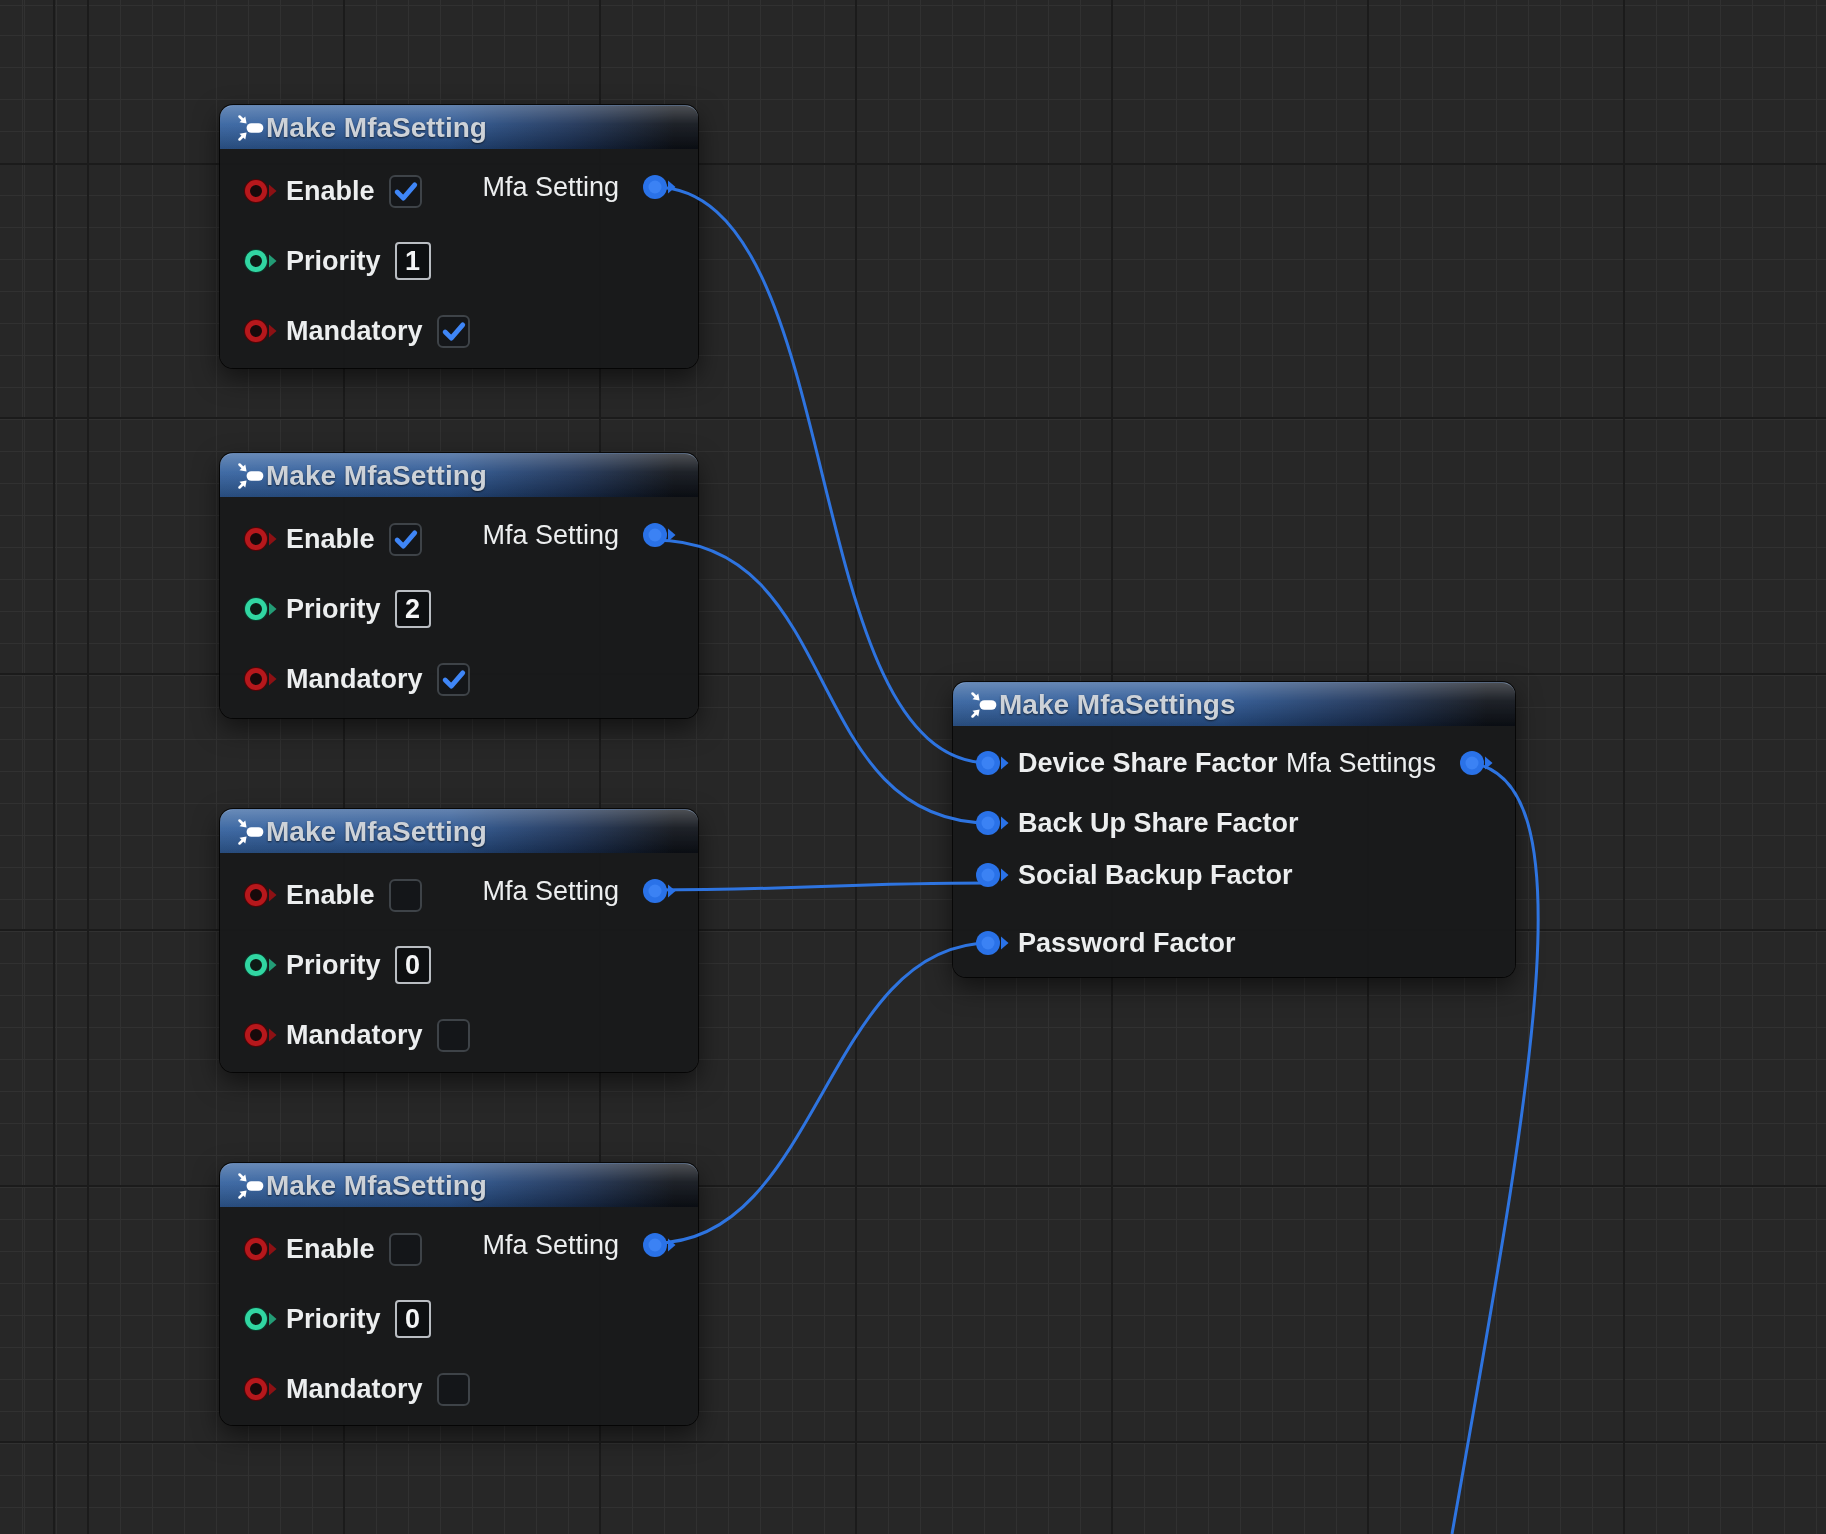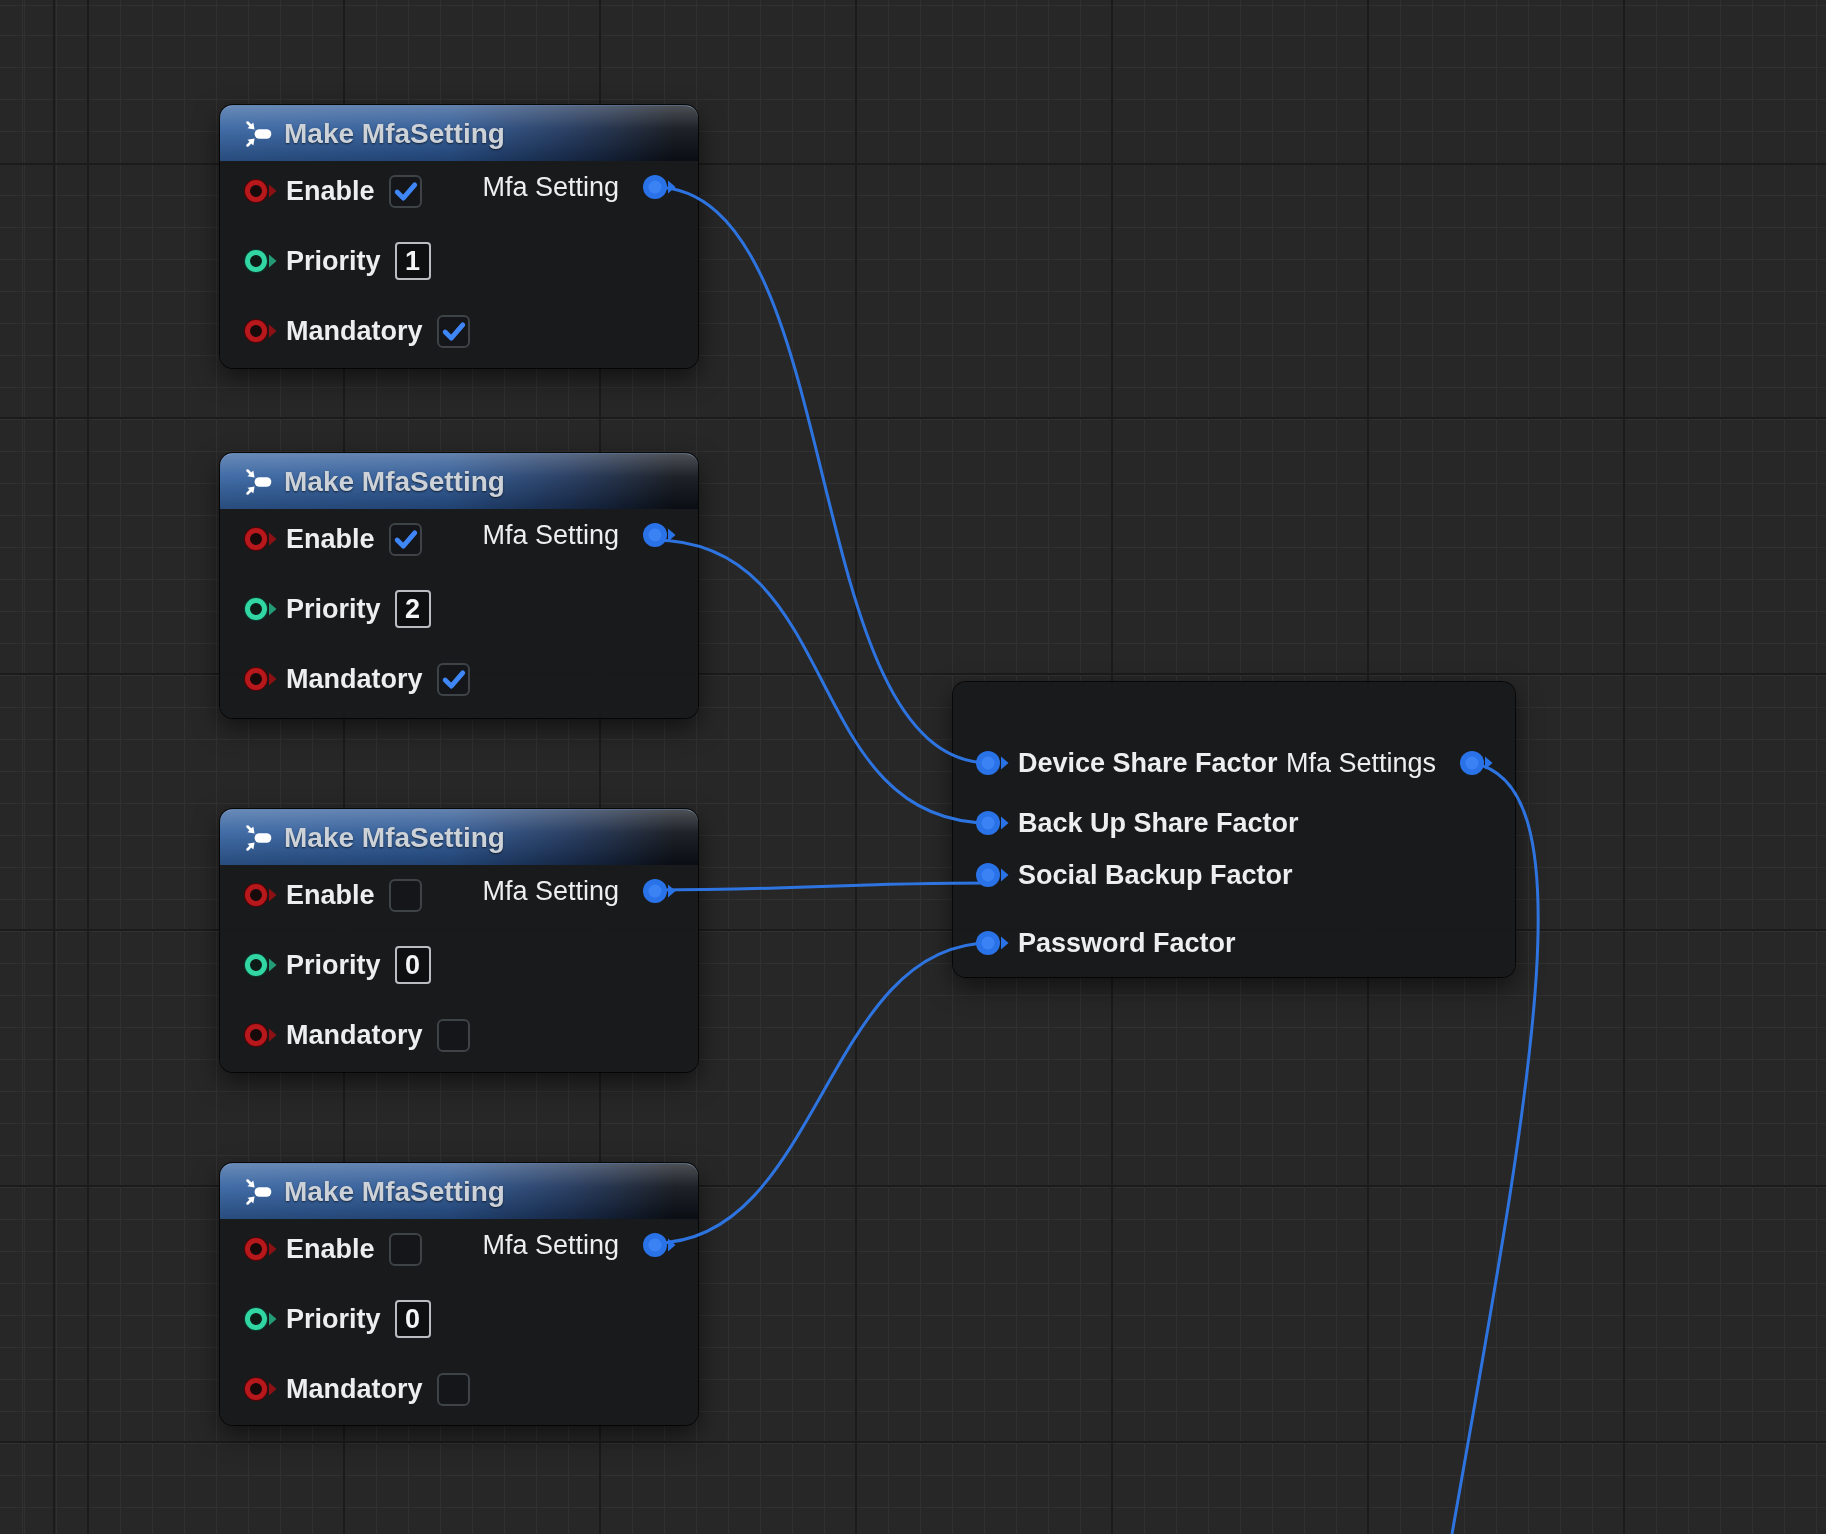--- a/index.html
+++ b/index.html
@@ -14,23 +14,23 @@
       repeating-linear-gradient(0deg,#313131 0 1px,transparent 1px 32px);
     background-position:87px 0,0 165px,24px 0,0 6px;
   }
   .node{
     position:absolute;
     background:rgba(24,25,26,0.95);
     border-radius:13px;
     box-shadow:0 10px 26px rgba(0,0,0,0.55),0 0 0 1px rgba(5,5,5,0.85);
   }
   .hdr{
-    position:absolute;left:0;top:0;right:0;height:56px;
+    position:absolute;left:0;top:0;right:0;height:44px;
     border-radius:13px 13px 0 0;
-    display:flex;align-items:center;gap:10px;padding-left:24px;
+    display:flex;align-items:center;padding-left:16px;
     box-sizing:border-box;
     background:
       linear-gradient(180deg,rgba(255,255,255,0.26) 0%,rgba(255,255,255,0.07) 42%,rgba(0,0,0,0.22) 100%),
       linear-gradient(90deg,#33619f 0%,#2a5592 48%,#1b3156 74%,#0d1118 95%);
     border-top:1px solid rgba(160,190,230,0.5);
   }
   .hdr-title{
     font-size:28px;font-weight:bold;color:#cdd2d8;
     text-shadow:0 1px 2px rgba(0,0,0,0.6);white-space:nowrap;
   }
@@ -286,20 +286,34 @@
     <span class="lbl">Mfa Setting</span>
     <svg class="pin" width="36" height="30" viewBox="0 0 36 30">
       <circle cx="14" cy="15" r="12" fill="#2a72e8"></circle>
       <circle cx="14" cy="15" r="6.5" fill="#3b82f4"></circle>
       <polygon points="27,8.5 34.5,15 27,21.5" fill="#2a72e8"></polygon>
     </svg>
   </div>
 </div>
 
 <div class="node" style="left:953px;top:682px;width:562px;height:295px">
+  <div class="hdr">
+    <svg class="pin" width="30" height="32" viewBox="0 0 34 36">
+      <g stroke="#ffffff" stroke-width="3" stroke-linecap="round">
+        <line x1="4" y1="5" x2="8" y2="9"></line>
+          <line x1="4" y1="31" x2="8" y2="27"></line>
+      </g>
+      <g fill="#ffffff">
+        <polygon points="12,13 4,11.5 10.5,5"></polygon>
+        <polygon points="12,23 4,24.5 10.5,31"></polygon>
+        <rect x="12" y="12.5" width="19" height="11" rx="5.5"></rect>
+      </g>
+    </svg>
+    <span class="hdr-title">Make MfaSettings</span>
+  </div>
   <div class="row in" style="top:64px;left:21px">
     <svg class="pin" width="36" height="30" viewBox="0 0 36 30">
       <circle cx="14" cy="15" r="12" fill="#2a72e8"></circle>
       <circle cx="14" cy="15" r="6.5" fill="#3b82f4"></circle>
       <polygon points="27,8.5 34.5,15 27,21.5" fill="#2a72e8"></polygon>
     </svg>
     <span class="lbl">Device Share Factor</span>
   </div>
   <div class="row in" style="top:124px;left:21px">
     <svg class="pin" width="36" height="30" viewBox="0 0 36 30">

